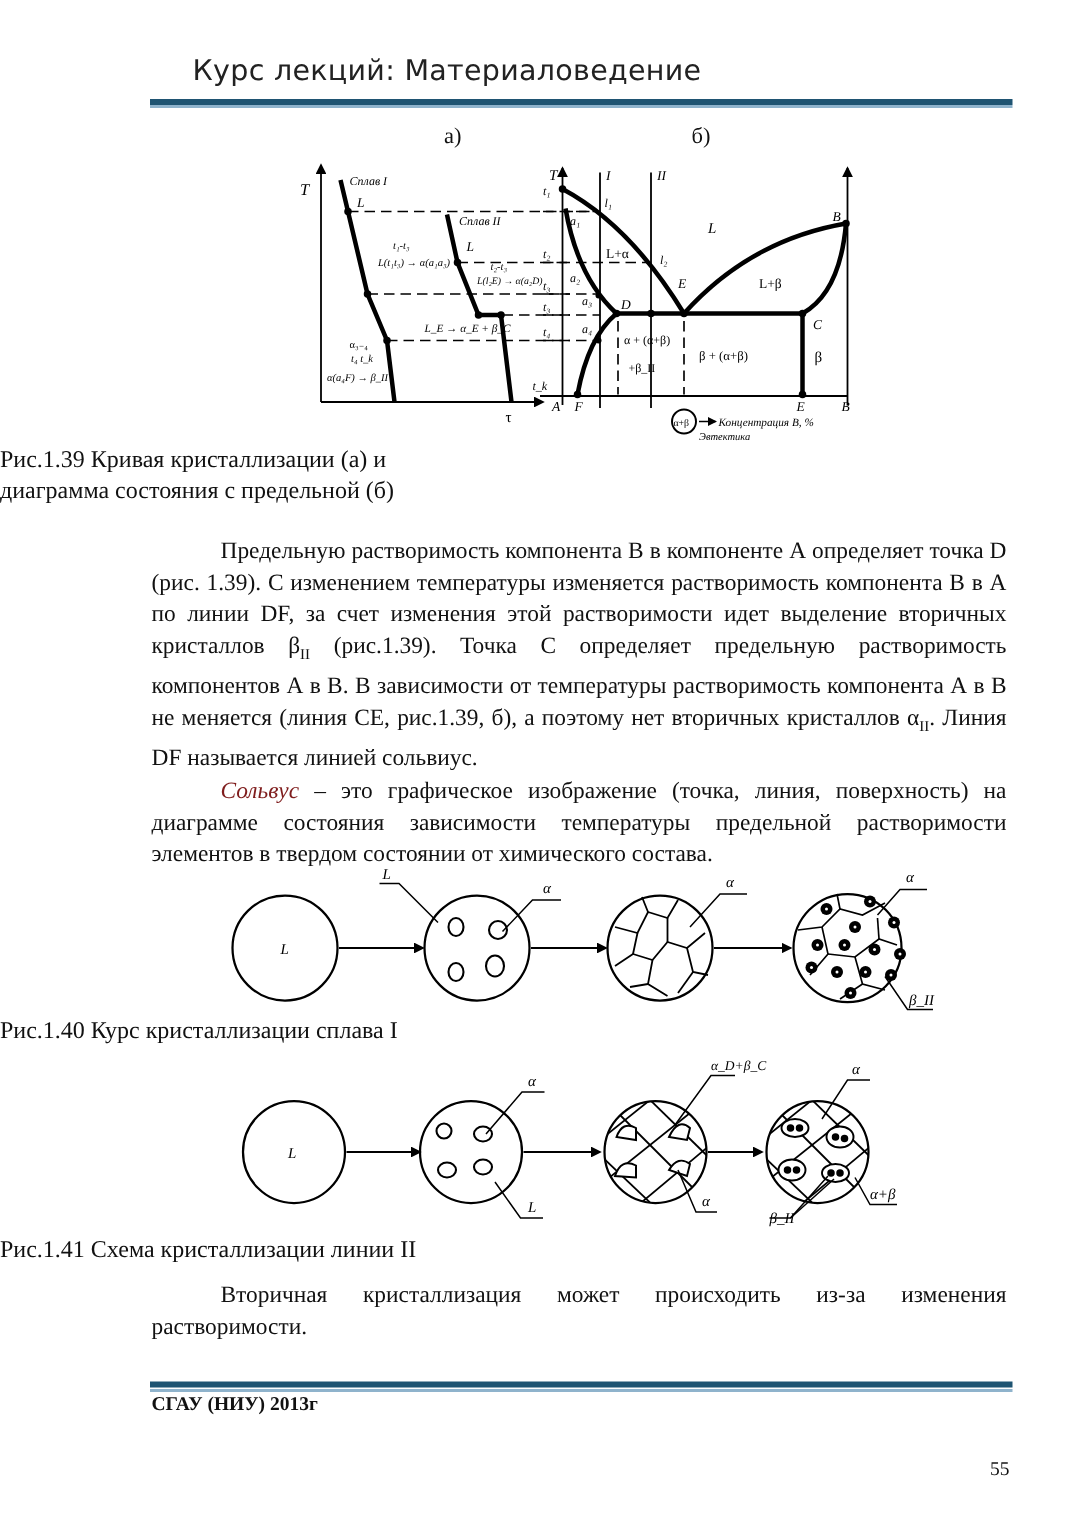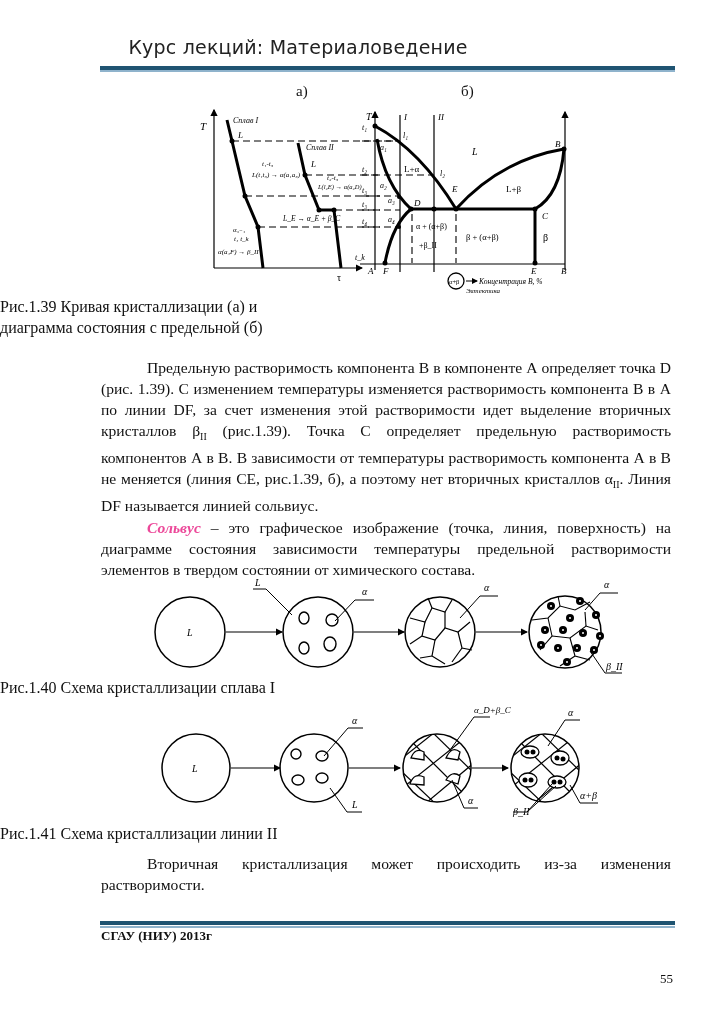--- a/index.html
+++ b/index.html
@@ -11,21 +11,21 @@
   .rule .thick { height: 4px; background: #1f5472; }
   .rule .thin  { height: 2px; background: #8fb3cc; margin-top: 1px; }
   .rule.top { top: 66px; }
   .rule.bottom { top: 921px; }
   .rule.top .thin { margin-top: 0; }
   .fig-sub { position: absolute; top: 83px; font-size: 15px; }
   svg text { font-family: "Liberation Serif", "DejaVu Serif", serif; }
   .caption { position: absolute; left: 0; width: 590px; font-size: 16px; line-height: 21px; }
   .para { position: absolute; left: 101px; width: 570px; font-size: 15.6px; line-height: 21px; text-align: justify; }
   .para .indent { display: inline-block; width: 46px; }
-  .term { color: #ec4899; font-style: italic; font-weight: bold; }
+  .term { color: #7f1d1d; font-style: italic; font-weight: normal; }
   .footer-left { position: absolute; left: 101px; top: 928px; font-size: 13px; font-weight: bold; }
   .footer-right { position: absolute; right: 50px; top: 928px; font-size: 13px; margin-top: 43px; }
 </style>
 </head>
 <body>
 
 <div class="header-title">Курс лекций: Материаловедение</div>
 <div class="rule top">
     <div class="thick"></div>
     <div class="thin"></div>
@@ -234,21 +234,21 @@
       <circle cx="558" cy="70" r="1"></circle>
       <circle cx="577" cy="70" r="1"></circle>
       <circle cx="594" cy="72" r="1"></circle>
       <circle cx="567" cy="84" r="1"></circle>
     </g>
   <polyline points="585,32 600,15 618,15" stroke="#000" stroke-width="1" fill="none"></polyline>
   <text x="604" y="10" font-size="10" font-style="italic">α</text>
   <polyline points="590,73 605,95 622,95" stroke="#000" stroke-width="1" fill="none"></polyline>
   <text x="606" y="92" font-size="10" font-style="italic">β_II</text>
 </svg>
-<div class="caption" style="top:677px">Рис.1.40  Схема кристаллизации сплава I</div>
+<div class="caption" style="top:677px">Рис.1.40  Курс кристаллизации сплава I</div>
 
 <svg width="723" height="130" style="position:absolute;left:0;top:700px" viewBox="0 0 723 130">
   <defs>
       <marker id="ah3" markerWidth="6" markerHeight="6" refX="5" refY="3" orient="auto">
         <path d="M0,0 L6,3 L0,6 z" fill="#000"></path>
       </marker>
     <clipPath id="c1">
         <circle cx="437" cy="68" r="34"></circle>
       </clipPath>
       <clipPath id="c2">

